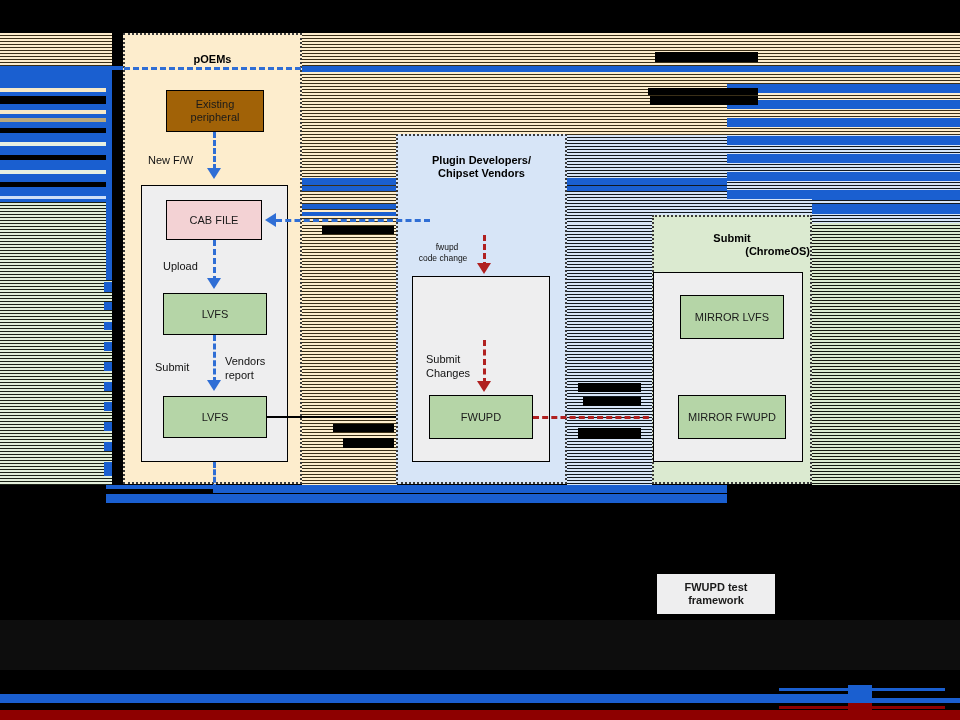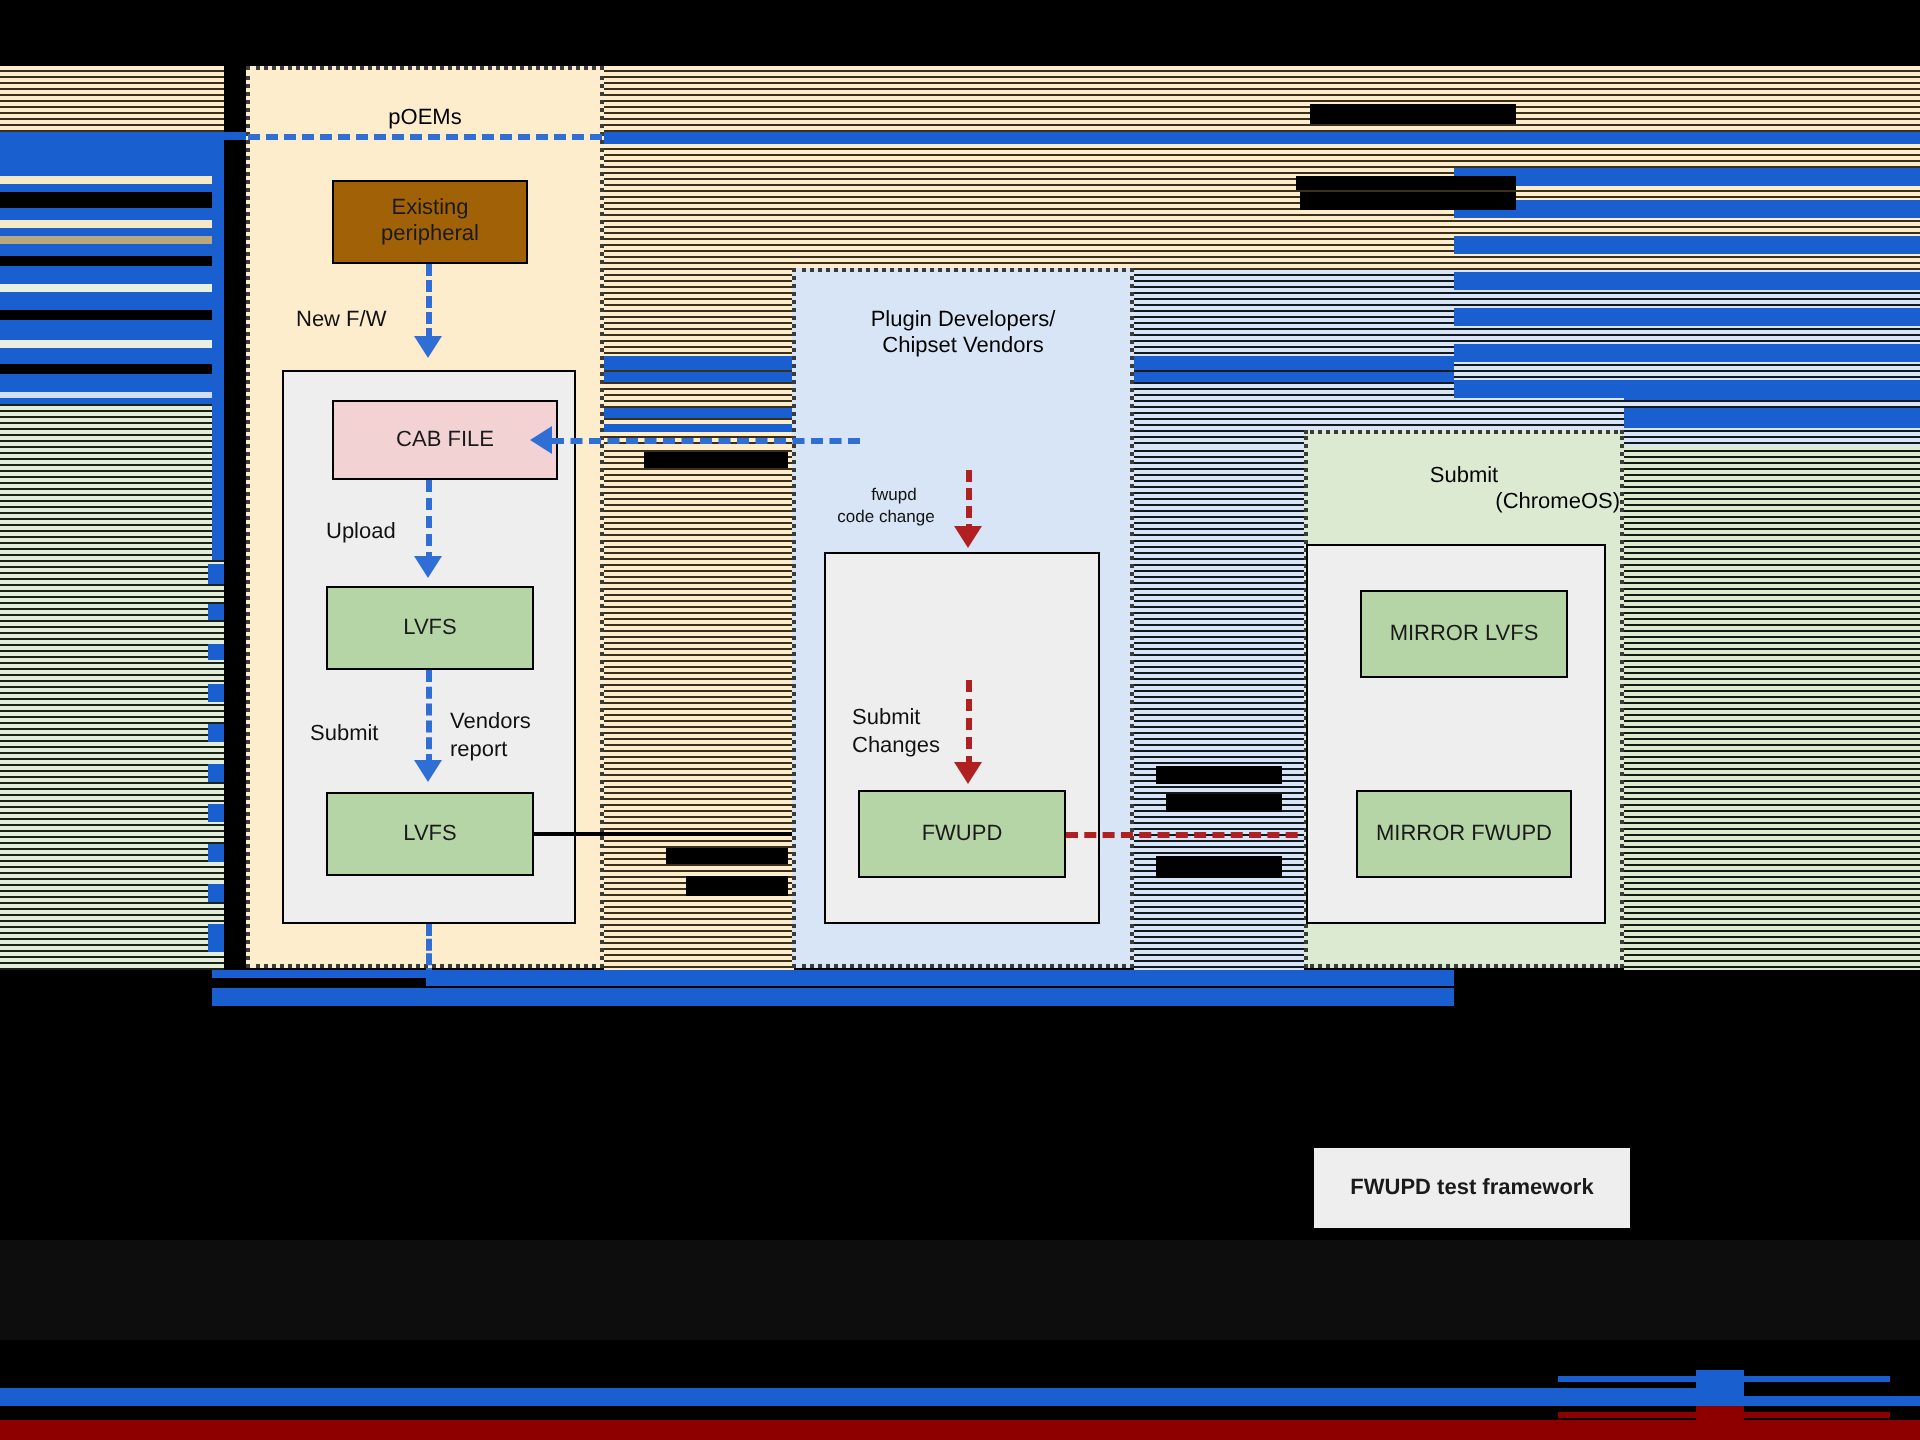--- a/index.html
+++ b/index.html
@@ -21,21 +21,21 @@
       #dbead0 0px,#dbead0 2px,#141a10 2px,#141a10 3px);
   }
   .smear.greenlite{
     background:repeating-linear-gradient(to bottom,
       #e2eeda 0px,#e2eeda 2px,#1b2116 2px,#1b2116 3px);
   }
   .bar{position:absolute;}
 
   
   .grp{position:absolute;box-sizing:border-box;border:2px dotted #3b3b3b;}
-  .grp-title{position:absolute;left:0;right:0;text-align:center;font-weight:normal;
+  .grp-title{position:absolute;left:0;right:0;text-align:center;font-weight:bold;
     font-size:11px;color:#000;line-height:13px;}
   .inner{position:absolute;box-sizing:border-box;background:#eeeeef;border:1px solid #000;}
   .node{position:absolute;box-sizing:border-box;border:1px solid #000;
     display:flex;align-items:center;justify-content:center;
     font-size:11px;color:#1a1a1a;text-align:center;line-height:13px;}
   .lbl{position:absolute;font-size:11px;color:#111;line-height:13px;}
   .lbl.sm{font-size:8.5px;line-height:10px;text-align:center;}
 
   .grp-poem{background:#fdedcd;}
   .grp-plugin{background:#d7e5f7;}
@@ -137,21 +137,21 @@
     <span>Existing</span>
     <span>peripheral</span>
   </div>
 
   <div class="vdash" style="left:213px;top:132px;height:38px;"></div>
   <div class="arrow down" style="left:207px;top:168px;"></div>
   <div class="lbl" style="left:148px;top:154px;">New F/W</div>
 
   <div class="inner" style="left:141px;top:185px;width:147px;height:277px;"></div>
 
-  <div class="node n-pink" style="left:166px;top:200px;width:113px;height:40px;">
+  <div class="node n-pink" style="left:166px;top:200px;width:96px;height:40px;">
     <span>CAB FILE</span>
   </div>
 
   <div class="vdash" style="left:213px;top:240px;height:42px;"></div>
   <div class="arrow down" style="left:207px;top:278px;"></div>
   <div class="lbl" style="left:163px;top:260px;">Upload</div>
 
   <div class="node n-green" style="left:163px;top:293px;width:104px;height:42px;">
     <span>LVFS</span>
   </div>
@@ -213,21 +213,21 @@
 
   <div class="node n-green" style="left:680px;top:295px;width:104px;height:44px;">
     <span>MIRROR LVFS</span>
   </div>
 
   <div class="bar" style="left:106px;top:485px;width:621px;height:8px;background:#1a5fd0;"></div>
   <div class="bar" style="left:0;top:489px;width:213px;height:6px;background:#000;"></div>
   <div class="bar" style="left:106px;top:494px;width:621px;height:9px;background:#1a5fd0;"></div>
   <div class="bar" style="left:0;top:503px;width:960px;height:217px;background:#000;"></div>
 
-  <div class="node n-white" style="left:657px;top:574px;width:158px;height:40px;background:#eeeeef;border:none;font-weight:bold;">
+  <div class="node n-white" style="left:657px;top:574px;width:118px;height:40px;background:#eeeeef;border:none;font-weight:bold;">
     <span>FWUPD test framework</span>
   </div>
 
   <div class="bar" style="left:0;top:620px;width:960px;height:50px;background:#0d0d0d;"></div>
 
   <div class="bar" style="left:779px;top:688px;width:166px;height:3px;background:#1a5fd0;"></div>
   <div class="bar" style="left:848px;top:685px;width:24px;height:16px;background:#1a5fd0;"></div>
   <div class="bar" style="left:0;top:694px;width:960px;height:9px;background:#1a5fd0;"></div>
   <div class="bar" style="left:872px;top:694px;width:88px;height:4px;background:#000;"></div>
   <div class="bar" style="left:779px;top:706px;width:166px;height:3px;background:#8e0000;"></div>

